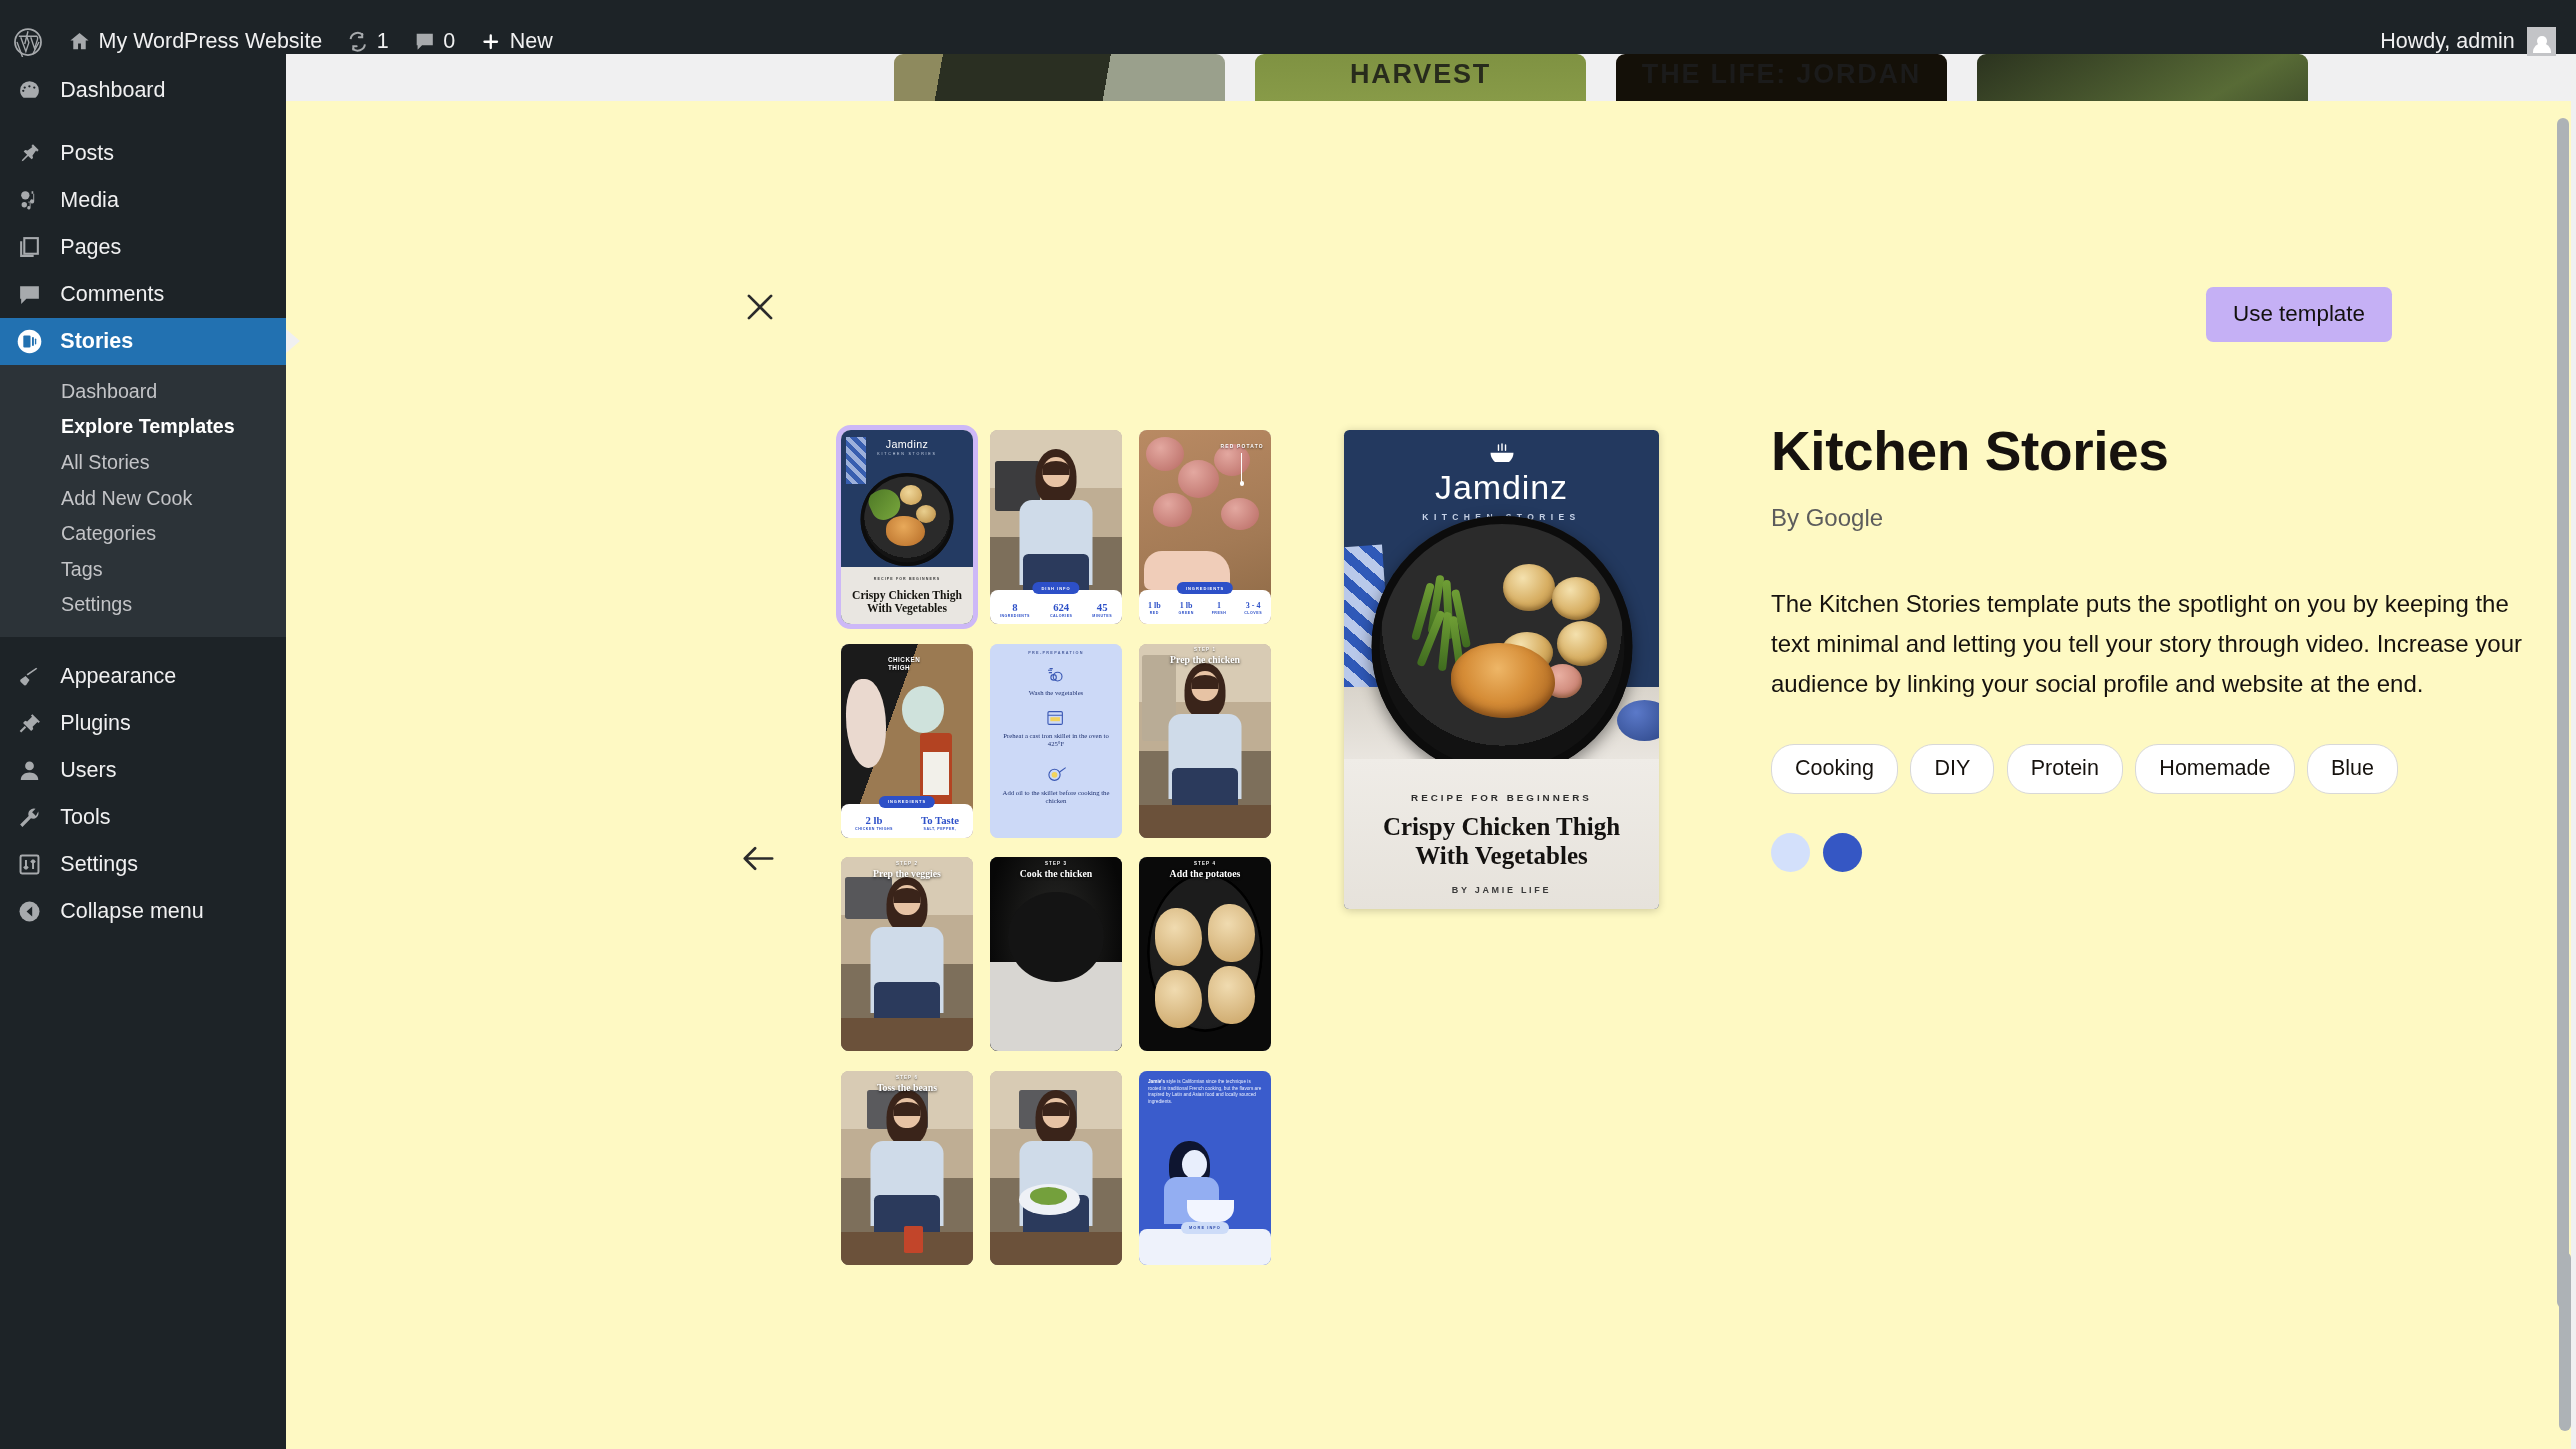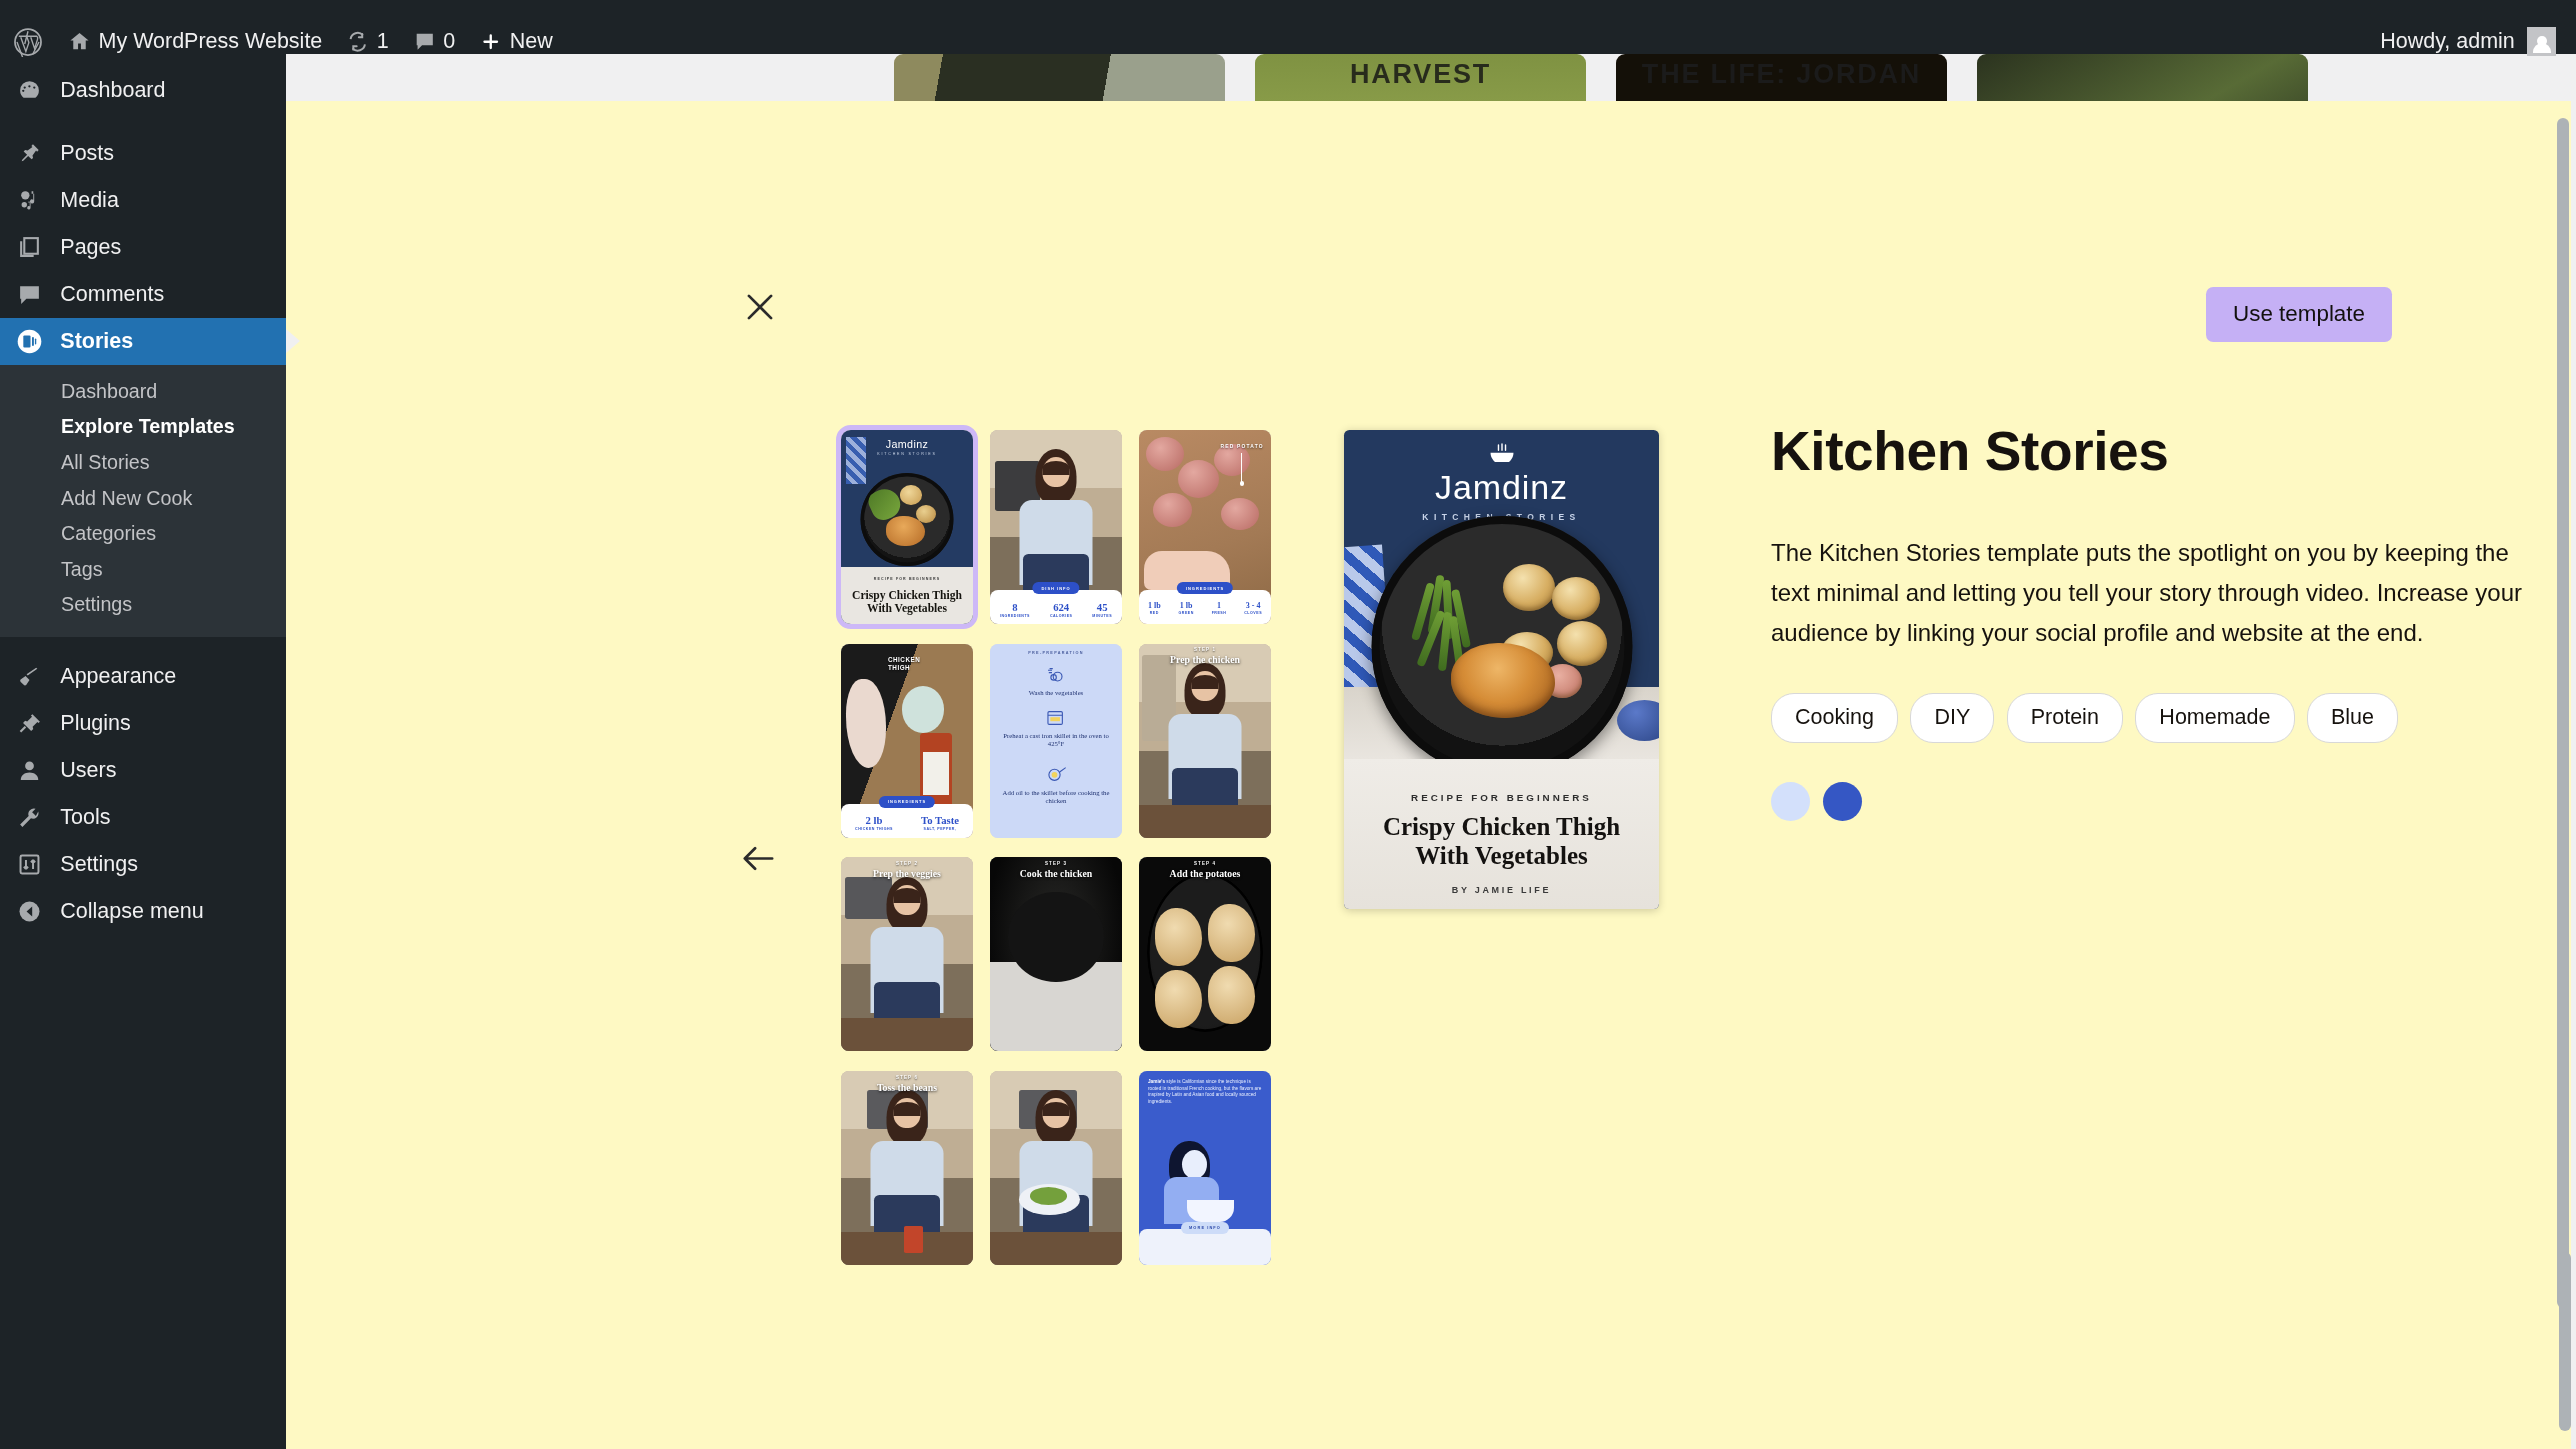--- a/index.html
+++ b/index.html
@@ -867,20 +867,21 @@
       <div class="p-eyebrow">RECIPE FOR BEGINNERS</div>
       <div class="p-title">
         <span>Crispy Chicken Thigh</span><br>
         <span>With Vegetables</span>
       </div>
       <div class="p-by">BY JAMIE LIFE</div>
     </div>
 
     <div id="info">
       <div id="tpl-title">Kitchen Stories</div>
+      <div id="tpl-author">By Google</div>
       <div id="tpl-desc">The Kitchen Stories template puts the spotlight on you by keeping the text minimal and letting you tell your story through video. Increase your audience by linking your social profile and website at the end.</div>
 
       <div id="tags">
         <span class="tag">Cooking</span>
         <span class="tag">DIY</span>
         <span class="tag">Protein</span>
         <span class="tag">Homemade</span>
         <span class="tag">Blue</span>
       </div>
 

